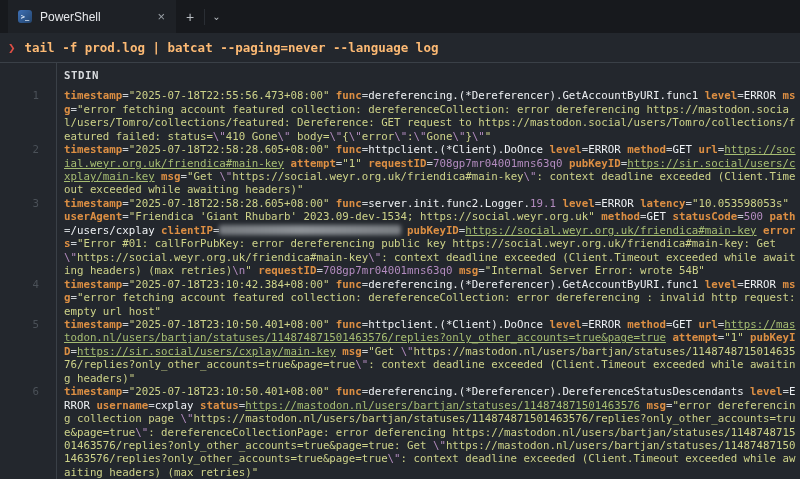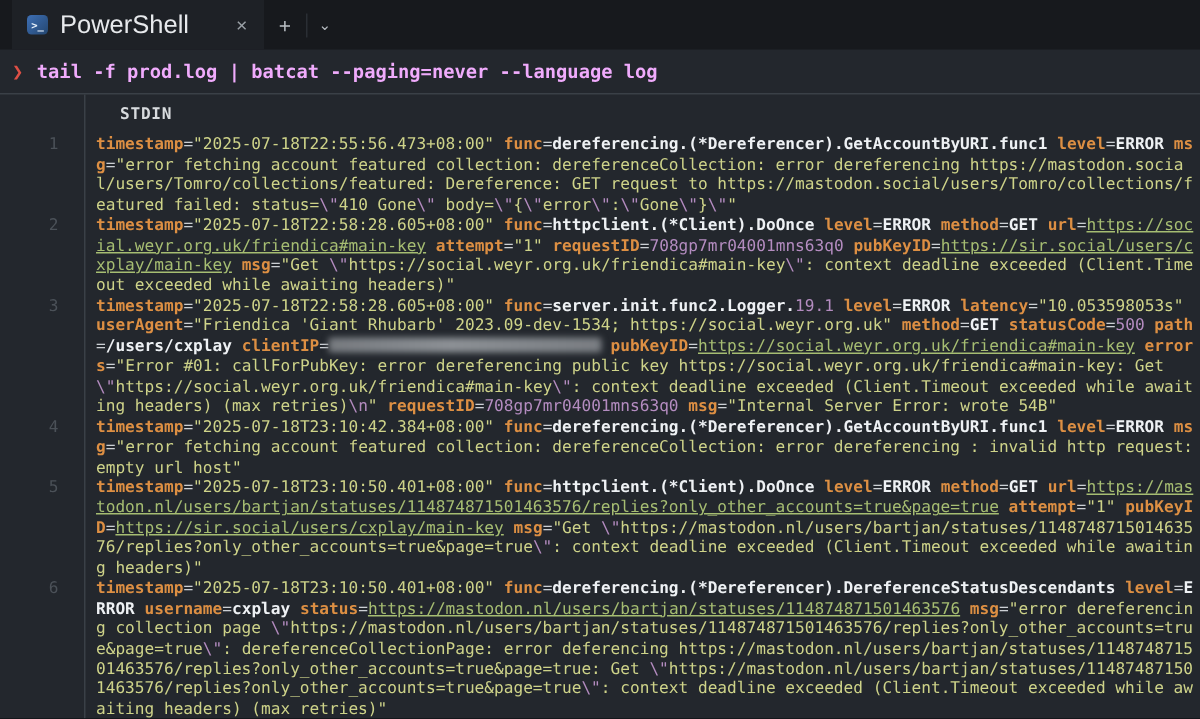--- a/index.html
+++ b/index.html
@@ -21,55 +21,55 @@
     padding:0 8px 0 10px;
     font-family:"Liberation Sans", sans-serif;
   }
   .ps-icon {
     width:14px; height:13px; border-radius:3px; flex:0 0 auto;
     background:linear-gradient(135deg,#3e70b6,#24466f);
     color:#e8f1fb; font-size:7px; font-weight:bold;
     display:flex; align-items:center; justify-content:center;
     font-family:"DejaVu Sans Mono", monospace;
   }
-  .tab-title { flex:1; color:#e7e9ec; font-size:17px; white-space:nowrap; overflow:hidden; }
+  .tab-title { flex:1; color:#e7e9ec; font-size:12px; white-space:nowrap; overflow:hidden; }
   .tab-close { color:#9aa0a6; font-size:13px; line-height:1; cursor:pointer; padding:2px 3px; }
   .newtab-btn, .dropdown-btn {
     color:#b9bec3; font-size:14px; display:flex; align-items:center; justify-content:center;
     width:28px; cursor:pointer; font-family:"Liberation Sans", sans-serif;
   }
   .dropdown-btn { font-size:10px; border-left:1px solid #2a2e34; height:16px; align-self:center; width:24px; }
   
   .cmdrow {
     padding:7px 8px 6px 8px; display:flex; gap:9px; align-items:baseline;
     font-size:12.5px; font-weight:bold; line-height:1.3;
   }
   .prompt { color:#dd4f45; }
-  .cmdtext { color:#f0abfc; }
+  .cmdtext { color:#fdba74; }
   
   .bat { border-top:1px solid #3a4047; position:relative; }
   .vline { position:absolute; left:56px; top:0; bottom:0; width:1px; background:#3a4047; }
   .hdr-row { display:flex; padding:6px 0 7px 0; }
   .hdr-gutter { width:56px; flex:0 0 auto; }
-  .hdr-label { padding-left:8px; color:#d8dbde; font-size:10.75px; font-weight:bold; letter-spacing:.5px;margin-left:16px; }
+  .hdr-label { padding-left:8px; color:#d8dbde; font-size:10.75px; font-weight:bold; letter-spacing:.5px; }
   .log-row { display:flex; align-items:flex-start; }
   .gutter {
     width:56px; flex:0 0 auto; text-align:right; padding-right:17px;
     color:#4b5158; font-size:10.75px; line-height:13.45px; user-select:none;
   }
   .log-content {
     flex:1; min-width:0; padding-left:8px; padding-right:2px;
     font-size:10.75px; line-height:13.45px;
     white-space:pre-wrap; word-break:break-all; overflow-wrap:anywhere;
     color:#ccd0d4;
   }
   
   .tk { color:#dd8f43;font-weight:bold; }                    
   .tp { color:#ccd0d4; }                    
-  .ti { color:#eef1f4; font-weight:bold; }  
+  .ti { color:#eef1f4; font-weight:normal; }  
   .ts { color:#ced389; }                    
   .tu { color:#a6bd72; text-decoration:underline; } 
   .tn { color:#b48cc0; }                    
   .te { color:#b48cc0; }                    
   .tr {
     display:inline-block; width:28ch; height:10px; border-radius:2px;
     background:linear-gradient(90deg,#777b80,#8d9196 45%,#7a7e83);
     filter:blur(2px); transform:translateY(1px);
   }
 </style>

